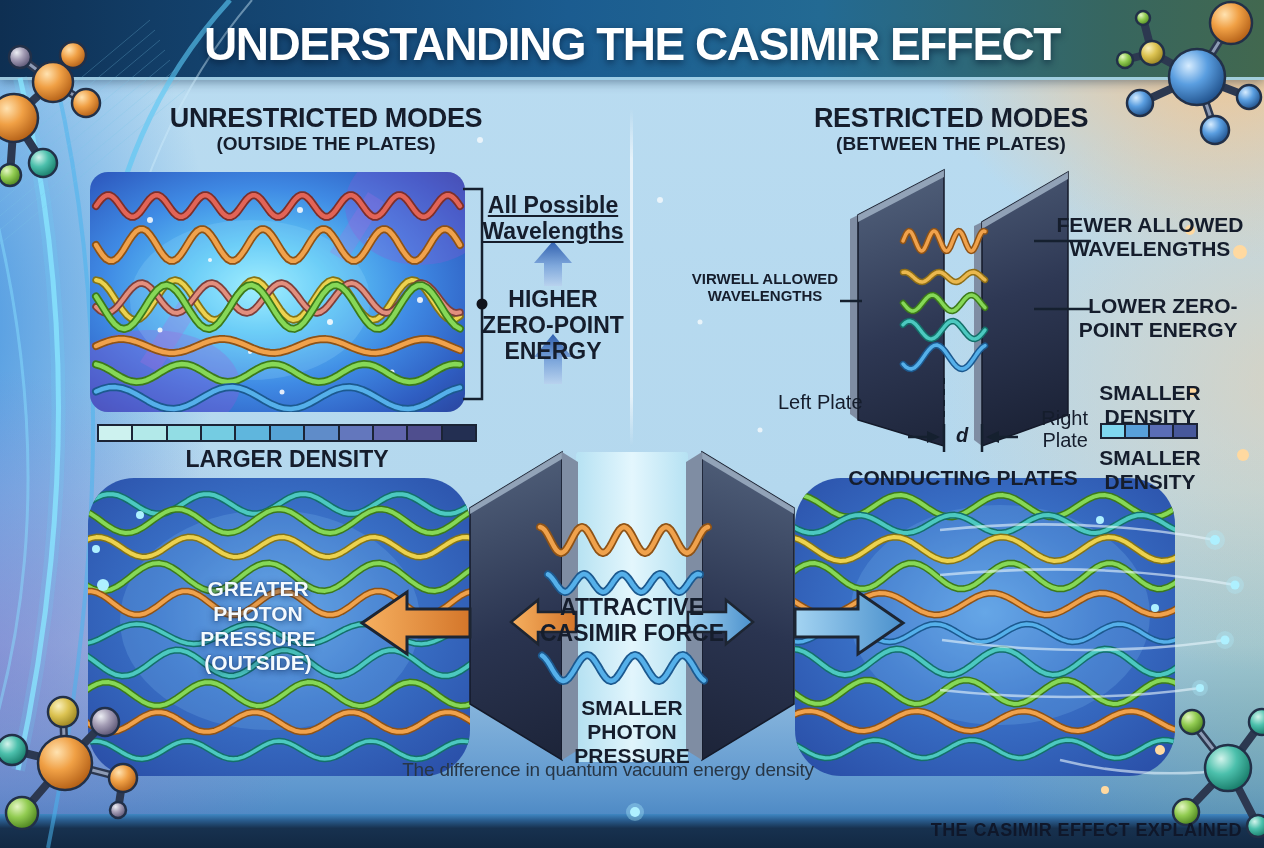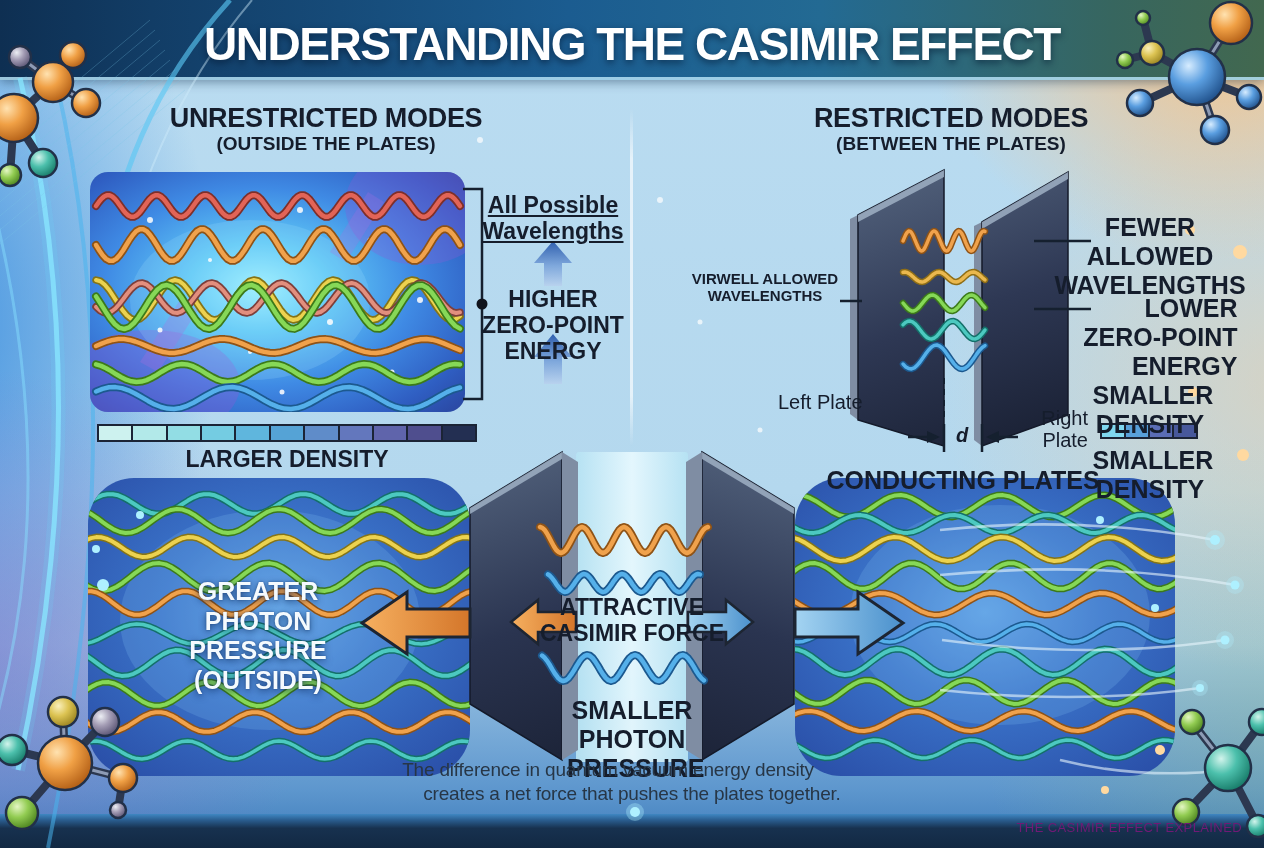--- a/index.html
+++ b/index.html
@@ -36,24 +36,24 @@
   .white { color:#f4fafe; text-shadow:0 2px 7px rgba(8,38,88,.75), 0 0 2px rgba(8,38,88,.5); }
 
   .title {
     font-size:46px; font-weight:bold; color:#ffffff; letter-spacing:-1.5px;
     text-shadow:0 3px 7px rgba(4,22,46,.6);
   }
   .hdg  { font-size:27px; letter-spacing:-0.3px; }
   .sub  { font-size:19px; }
   .lab23{ font-size:23px; line-height:1.12; }
   .lab22{ font-size:15px; line-height:1.15; }
-  .lab21{ font-size:25px; line-height:1.15; }
+  .lab21{ font-size:21px; line-height:1.15; }
   .lab20{ font-size:20px; line-height:1.12; }
   .cap  { font-size:19px; letter-spacing:-0.2px; color:#273646; }
-  .footer-label { font-size:13px; font-weight:normal; color:#701a75; letter-spacing:.4px; }
+  .footer-label { font-size:18px; font-weight:bold; color:#0f172a; letter-spacing:.4px; }
 
   .colorbar { position:absolute; display:flex; border:2px solid #1b2436; background:#1b2436; z-index:3; }
   .colorbar .seg { flex:1; border-right:2px solid #1b2436; }
   .colorbar .seg:last-child { border-right:none; }
 
   .divider {
     position:absolute; left:630px; top:108px; width:3px; height:338px; z-index:2;
     background:linear-gradient(180deg, rgba(255,255,255,0), rgba(255,255,255,.65) 15%, rgba(255,255,255,.65) 85%, rgba(255,255,255,0));
     border-radius:2px;
   }
@@ -496,16 +496,15 @@
   <div class="t nw b lab20" style="left:956px; top:424px; font-style:italic;">d</div>
   <div class="t ctr nw b lab21" style="left:963px; top:466px;">CONDUCTING PLATES</div>
   <div class="t ctr b lab21" style="left:1150px; top:381px; width:115px;">SMALLER DENSITY</div>
   <div class="t ctr b lab21" style="left:1150px; top:446px; width:115px;">SMALLER DENSITY</div>
 
   <div class="t ctr b lab21 white" style="left:258px; top:577px; width:150px; line-height:1.18;">GREATER PHOTON PRESSURE (OUTSIDE)</div>
   <div class="t ctr b lab23" style="left:632px; top:595px; width:190px;">ATTRACTIVE CASIMIR FORCE</div>
   <div class="t ctr b lab21" style="left:632px; top:696px; width:130px;">SMALLER PHOTON PRESSURE</div>
 
   <div class="t ctr nw cap" style="left:608px; top:759px;">The difference in quantum vacuum energy density</div>
-  <div class="t ctr nw cap" style="left:632px; top:783px;">creates a net force that pushes the plates together.</div>
 
   <div class="t nw footer-label" style="right:22px; top:820px;">THE CASIMIR EFFECT EXPLAINED</div>
 </div>
 
 </body></html>

